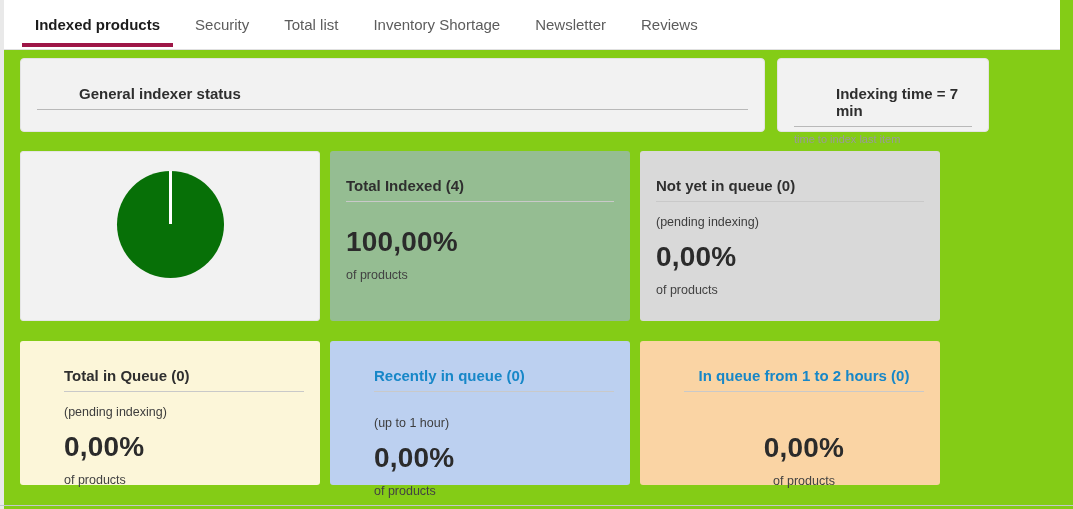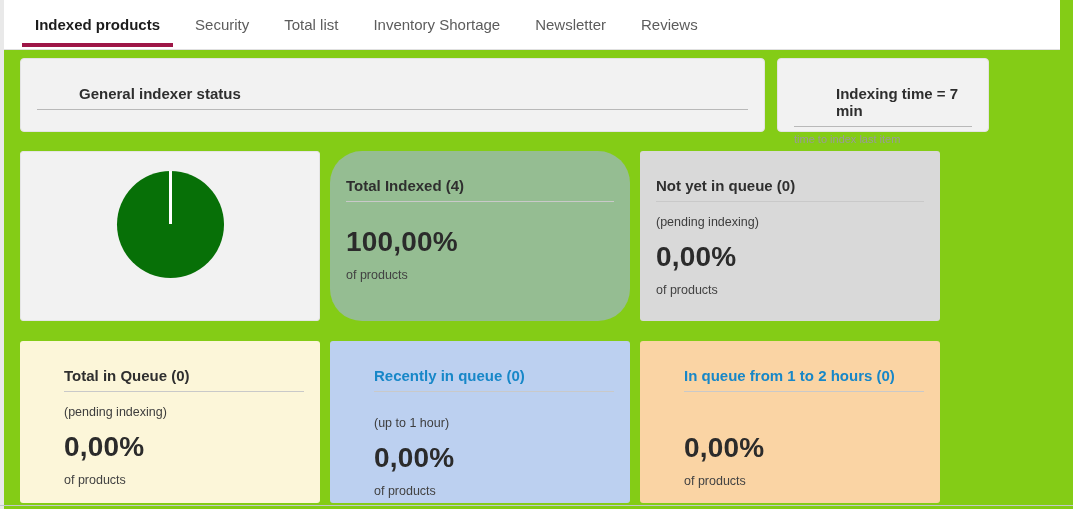--- a/index.html
+++ b/index.html
@@ -91,31 +91,31 @@
     grid-template-columns: 300px 300px 300px;
     column-gap: 10px;
     row-gap: 20px;
     margin: 19px 0 0 20px;
   }
   .card {
     border-radius: 3px;
     padding: 26px 16px 0 16px;
   }
   .row1 { height: 170px; }
-  .row2 { height: 162px; padding-left: 44px; }
+  .row2 { height: 144px; padding-left: 44px; }
 
   .card--chart {
     background: #f2f2f2;
     border: 1px solid #e5e5e5;
   }
-  .card--green  { background: var(--card-green,  #95bd92); border-radius: 32px; }
+  .card--green  { background: var(--card-green,  #95bd92); }
   .card--gray   { background: var(--card-gray,   #d9d9d9); }
   .card--cream  { background: var(--card-cream,  #fcf6d9); }
   .card--blue   { background: var(--card-blue,   #bcd0f0); }
-  .card--orange { background: var(--card-orange, #fad4a4); }
+  .card--orange { background: var(--card-orange, #fad4a4); text-align: center; }
 
   .card-title {
     font-size: 15px;
     font-weight: 700;
     color: #2f2f2f;
   }
   .card--blue .card-title,
   .card--orange .card-title { color: var(--link-blue, #1787c8); }
 
   .card .rule {

